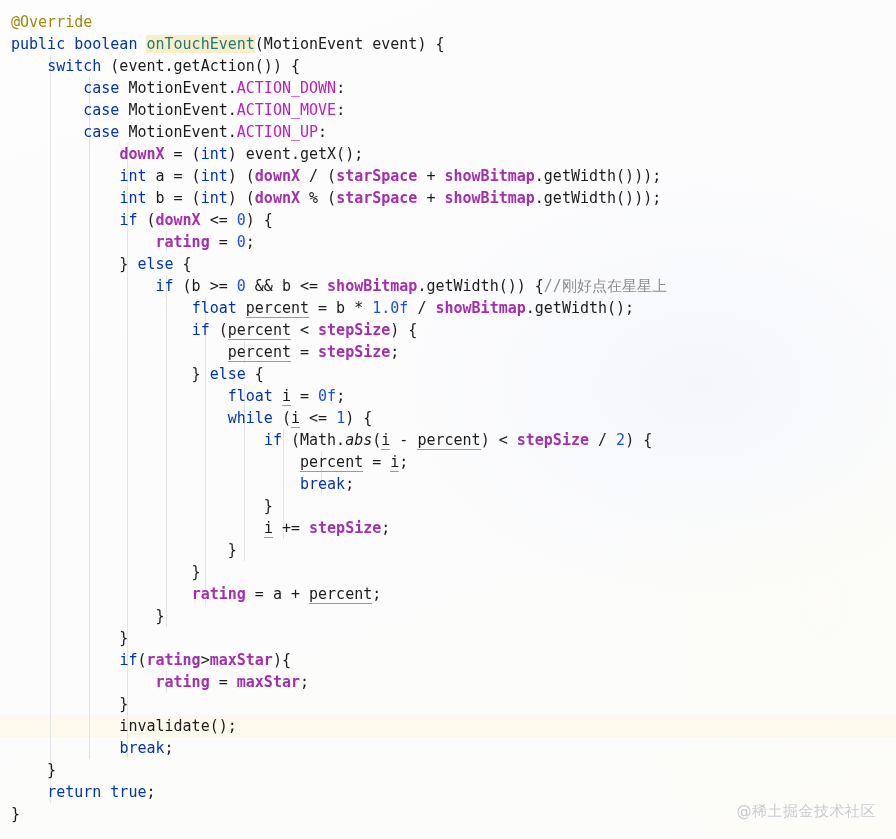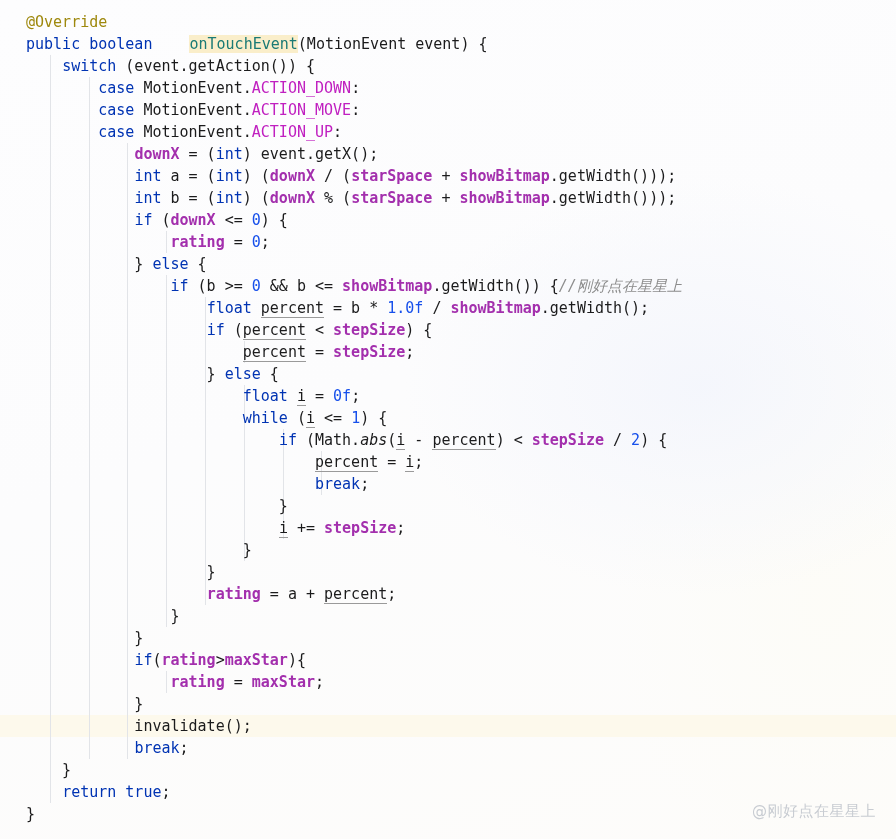--- a/index.html
+++ b/index.html
@@ -50,34 +50,34 @@
     padding: 11px 0 0 0;
     font-size: 15px;
     line-height: 22px;
     white-space: pre;
     color: #1b1b1c;
     letter-spacing: 0px;
   }
   .ln {
     display: block;
     height: 22px;
-    padding-left: 26px;
+    padding-left: 11px;
   }
 
   
   .kw       { color: #0033b3; }
   .num      { color: #1750eb; }
   .field    { color: #a32fad; font-weight: bold; }
   .konst    { color: #c020c0; }
   .statm    { color: #1b1b1c; font-style: italic; }
   .anno     { color: #9e880d; }
-  .cmt      { color: #8c8c8c; font-style: italic; }
+  .cmt      { color: #8c8c8c; }
   .plain    { color: #1b1b1c; }
   .warnvar  { color: #1b1b1c; border-bottom: 1px solid #9a9a9a; }
-  .mhl      { color: #1a7a75; background: #faeeca; margin-left: 28px; }
+  .mhl      { color: #1a7a75; background: #faeeca; }
 
   
   .watermark {
     position: absolute;
     right: 20px;
     bottom: 18px;
     font-family: "DejaVu Sans", "Liberation Sans", sans-serif;
     font-size: 15px;
     color: #c8ccd2;
     letter-spacing: 0.5px;
@@ -100,15 +100,15 @@
       <div class="guide" style="left: 166.2px; top: 671px; height: 22px; background: rgb(226, 228, 232);"></div>
       <div class="guide" style="left: 205px; top: 297px; height: 308px; background: rgb(226, 228, 232);"></div>
       <div class="guide" style="left: 243.8px; top: 341px; height: 22px; background: rgb(226, 228, 232);"></div>
       <div class="guide" style="left: 243.8px; top: 385px; height: 176px; background: rgb(226, 228, 232);"></div>
       <div class="guide" style="left: 282.6px; top: 429px; height: 110px; background: rgb(226, 228, 232);"></div>
       <div class="guide" style="left: 321.4px; top: 451px; height: 44px; background: rgb(226, 228, 232);"></div>
     </div>
 
   <div class="code" id="code-surface"><span class="ln"><span class="anno">@Override</span></span><span class="ln"><span class="kw">public</span><span class="plain"> </span><span class="kw">boolean</span><span class="plain"> </span><span class="mhl">onTouchEvent</span><span class="plain">(MotionEvent event) {</span></span><span class="ln"><span class="plain">    </span><span class="kw">switch</span><span class="plain"> (event.getAction()) {</span></span><span class="ln"><span class="plain">        </span><span class="kw">case</span><span class="plain"> MotionEvent.</span><span class="konst">ACTION_DOWN</span><span class="plain">:</span></span><span class="ln"><span class="plain">        </span><span class="kw">case</span><span class="plain"> MotionEvent.</span><span class="konst">ACTION_MOVE</span><span class="plain">:</span></span><span class="ln"><span class="plain">        </span><span class="kw">case</span><span class="plain"> MotionEvent.</span><span class="konst">ACTION_UP</span><span class="plain">:</span></span><span class="ln"><span class="plain">            </span><span class="field">downX</span><span class="plain"> = (</span><span class="kw">int</span><span class="plain">) event.getX();</span></span><span class="ln"><span class="plain">            </span><span class="kw">int</span><span class="plain"> a = (</span><span class="kw">int</span><span class="plain">) (</span><span class="field">downX</span><span class="plain"> / (</span><span class="field">starSpace</span><span class="plain"> + </span><span class="field">showBitmap</span><span class="plain">.getWidth()));</span></span><span class="ln"><span class="plain">            </span><span class="kw">int</span><span class="plain"> b = (</span><span class="kw">int</span><span class="plain">) (</span><span class="field">downX</span><span class="plain"> % (</span><span class="field">starSpace</span><span class="plain"> + </span><span class="field">showBitmap</span><span class="plain">.getWidth()));</span></span><span class="ln"><span class="plain">            </span><span class="kw">if</span><span class="plain"> (</span><span class="field">downX</span><span class="plain"> &lt;= </span><span class="num">0</span><span class="plain">) {</span></span><span class="ln"><span class="plain">                </span><span class="field">rating</span><span class="plain"> = </span><span class="num">0</span><span class="plain">;</span></span><span class="ln"><span class="plain">            } </span><span class="kw">else</span><span class="plain"> {</span></span><span class="ln"><span class="plain">                </span><span class="kw">if</span><span class="plain"> (b &gt;= </span><span class="num">0</span><span class="plain"> &amp;&amp; b &lt;= </span><span class="field">showBitmap</span><span class="plain">.getWidth()) {</span><span class="cmt">//刚好点在星星上</span></span><span class="ln"><span class="plain">                    </span><span class="kw">float</span><span class="plain"> </span><span class="warnvar">percent</span><span class="plain"> = b * </span><span class="num">1.0f</span><span class="plain"> / </span><span class="field">showBitmap</span><span class="plain">.getWidth();</span></span><span class="ln"><span class="plain">                    </span><span class="kw">if</span><span class="plain"> (</span><span class="warnvar">percent</span><span class="plain"> &lt; </span><span class="field">stepSize</span><span class="plain">) {</span></span><span class="ln"><span class="plain">                        </span><span class="warnvar">percent</span><span class="plain"> = </span><span class="field">stepSize</span><span class="plain">;</span></span><span class="ln"><span class="plain">                    } </span><span class="kw">else</span><span class="plain"> {</span></span><span class="ln"><span class="plain">                        </span><span class="kw">float</span><span class="plain"> </span><span class="warnvar">i</span><span class="plain"> = </span><span class="num">0f</span><span class="plain">;</span></span><span class="ln"><span class="plain">                        </span><span class="kw">while</span><span class="plain"> (</span><span class="warnvar">i</span><span class="plain"> &lt;= </span><span class="num">1</span><span class="plain">) {</span></span><span class="ln"><span class="plain">                            </span><span class="kw">if</span><span class="plain"> (Math.</span><span class="statm">abs</span><span class="plain">(</span><span class="warnvar">i</span><span class="plain"> - </span><span class="warnvar">percent</span><span class="plain">) &lt; </span><span class="field">stepSize</span><span class="plain"> / </span><span class="num">2</span><span class="plain">) {</span></span><span class="ln"><span class="plain">                                </span><span class="warnvar">percent</span><span class="plain"> = </span><span class="warnvar">i</span><span class="plain">;</span></span><span class="ln"><span class="plain">                                </span><span class="kw">break</span><span class="plain">;</span></span><span class="ln"><span class="plain">                            }</span></span><span class="ln"><span class="plain">                            </span><span class="warnvar">i</span><span class="plain"> += </span><span class="field">stepSize</span><span class="plain">;</span></span><span class="ln"><span class="plain">                        }</span></span><span class="ln"><span class="plain">                    }</span></span><span class="ln"><span class="plain">                    </span><span class="field">rating</span><span class="plain"> = a + </span><span class="warnvar">percent</span><span class="plain">;</span></span><span class="ln"><span class="plain">                }</span></span><span class="ln"><span class="plain">            }</span></span><span class="ln"><span class="plain">            </span><span class="kw">if</span><span class="plain">(</span><span class="field">rating</span><span class="plain">&gt;</span><span class="field">maxStar</span><span class="plain">){</span></span><span class="ln"><span class="plain">                </span><span class="field">rating</span><span class="plain"> = </span><span class="field">maxStar</span><span class="plain">;</span></span><span class="ln"><span class="plain">            }</span></span><span class="ln"><span class="plain">            invalidate();</span></span><span class="ln"><span class="plain">            </span><span class="kw">break</span><span class="plain">;</span></span><span class="ln"><span class="plain">    }</span></span><span class="ln"><span class="plain">    </span><span class="kw">return</span><span class="plain"> </span><span class="kw">true</span><span class="plain">;</span></span><span class="ln"><span class="plain">}</span></span></div>
 
-  <div class="watermark">@刚好点在星星上</div>
+  <div class="watermark">@稀土掘金技术社区</div>
 
 </div>
 
 </body></html>

